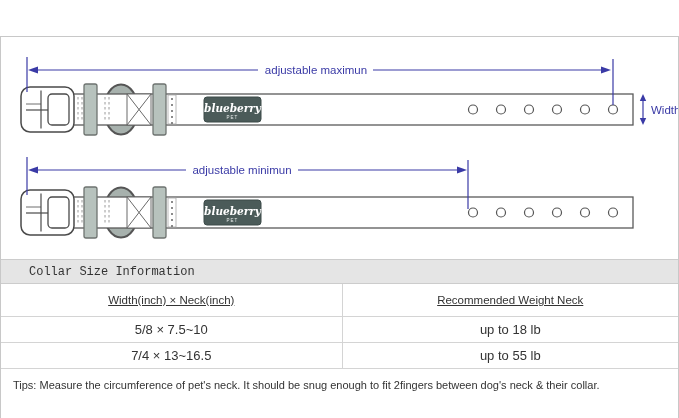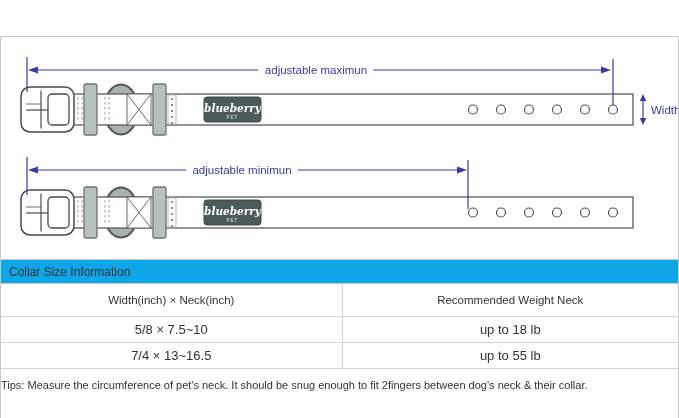--- a/index.html
+++ b/index.html
@@ -27,51 +27,54 @@
   }
   .logo-sub {
     font-family: "Liberation Sans", sans-serif;
     font-size: 4.5px;
     letter-spacing: 1px;
     fill: #e8eceb;
   }
   .table-section { width: 100%; border-top: 1px solid #cccccc; }
   .t-title {
     height: 24px; line-height: 24px;
-    padding-left: 8px;
+    padding-left: 28px;
     font-size: 12px; color: #333;
     border-bottom: 1px solid #cccccc;
-    background: #0ea5e9;
+    background: #e5e5e5;
+    font-family: Liberation Mono, monospace;
   }
   table.size-table {
     width: 100%;
     border-collapse: collapse;
     table-layout: fixed;
   }
   table.size-table th, table.size-table td {
     border-bottom: 1px solid #d4d4d4;
     text-align: center;
     color: #333;
     font-weight: normal;
     background: #fff;
   }
   table.size-table th {
     height: 32px;
     font-size: 11.5px;
     border-right: 1px solid #d4d4d4;
+    text-decoration: underline;
   }
   table.size-table td {
     height: 26px;
     font-size: 13px;
     border-right: 1px solid #d4d4d4;
   }
   table.size-table th:last-child, table.size-table td:last-child { border-right: none; }
   .tips {
     height: 33px;
     display: flex; align-items: center;
+    padding-left: 12px;
     font-size: 11px; color: #333;
     background: #fff;
   }
 </style>
 </head>
 <body>
 
 <div class="page">
 
   <svg class="diagram" viewBox="0 0 679 222">

